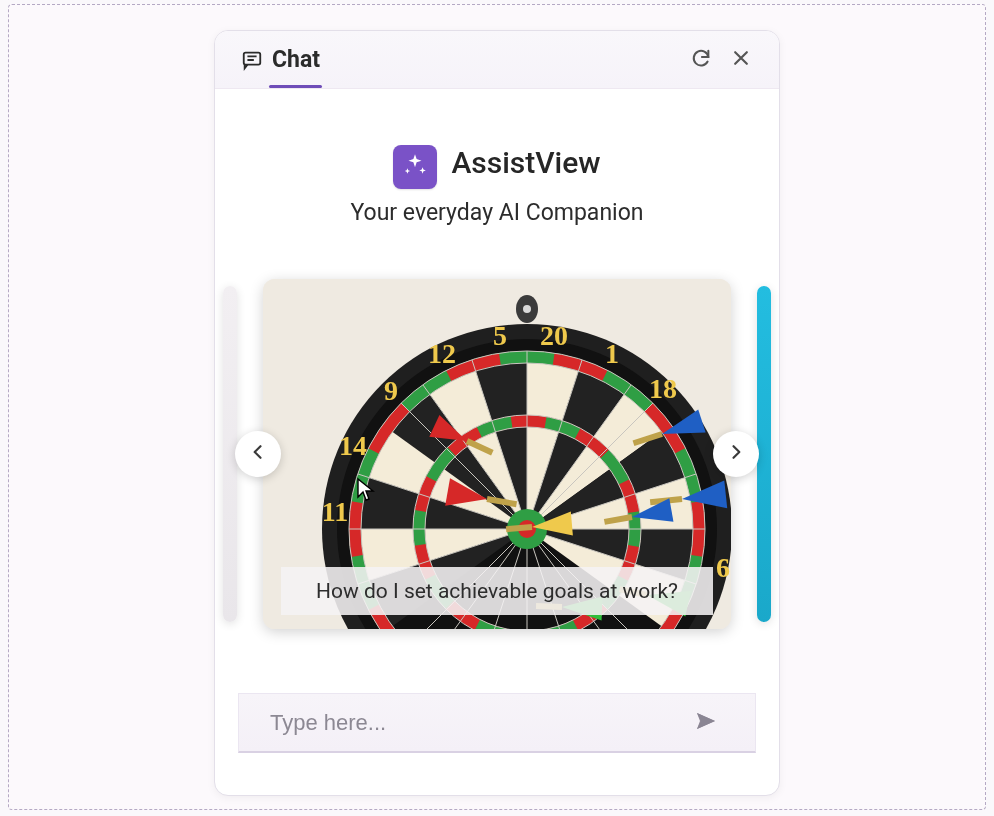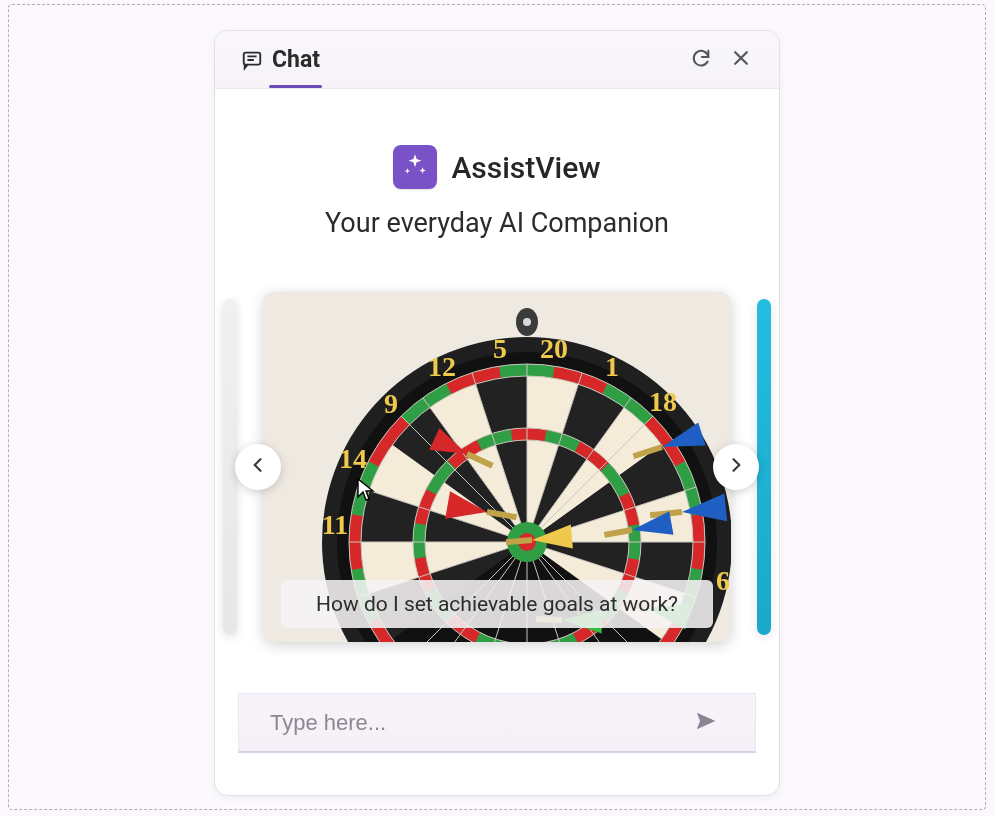--- a/index.html
+++ b/index.html
@@ -96,42 +96,42 @@
     
     .body-area {
       flex: 1;
       display: flex;
       flex-direction: column;
       align-items: center;
       padding-top: 56px;
     }
     .brand-row {
       display: flex;
-      align-items: center;
+      align-items: flex-start;
       gap: 14px;
     }
     .brand-badge {
       width: 44px;
       height: 44px;
       background: #7a52c7;
       border-radius: 8px;
       display: flex;
       align-items: center;
       justify-content: center;
       color: #fff;
       box-shadow: 0 1px 2px rgba(0,0,0,.12);
     }
     .brand-name {
       font-size: 30px;
       font-weight: 500;
       color: #262626;
     }
     .tagline {
-      margin-top: 18px;
-      font-size: 27px;
+      margin-top: 10px;
+      font-size: 23px;
       color: #2c2c2c;
       font-weight: 400;
     }
 
     
     .carousel {
       position: relative;
       margin-top: 48px;
       width: 100%;
       height: 360px;
@@ -168,21 +168,21 @@
       position: absolute;
       inset: 0;
       background: #f0ece5;
     }
     .card-caption {
       position: absolute;
       left: 18px;
       right: 18px;
       bottom: 14px;
       background: rgba(245,242,244,0.88);
-      border-radius: 6px;
+      border-radius: 0;
       padding: 12px 16px;
       text-align: center;
       font-size: 21px;
       color: #2d2d2d;
       font-weight: 400;
     }
 
     .carousel-nav {
       position: absolute;
       top: 50%;

